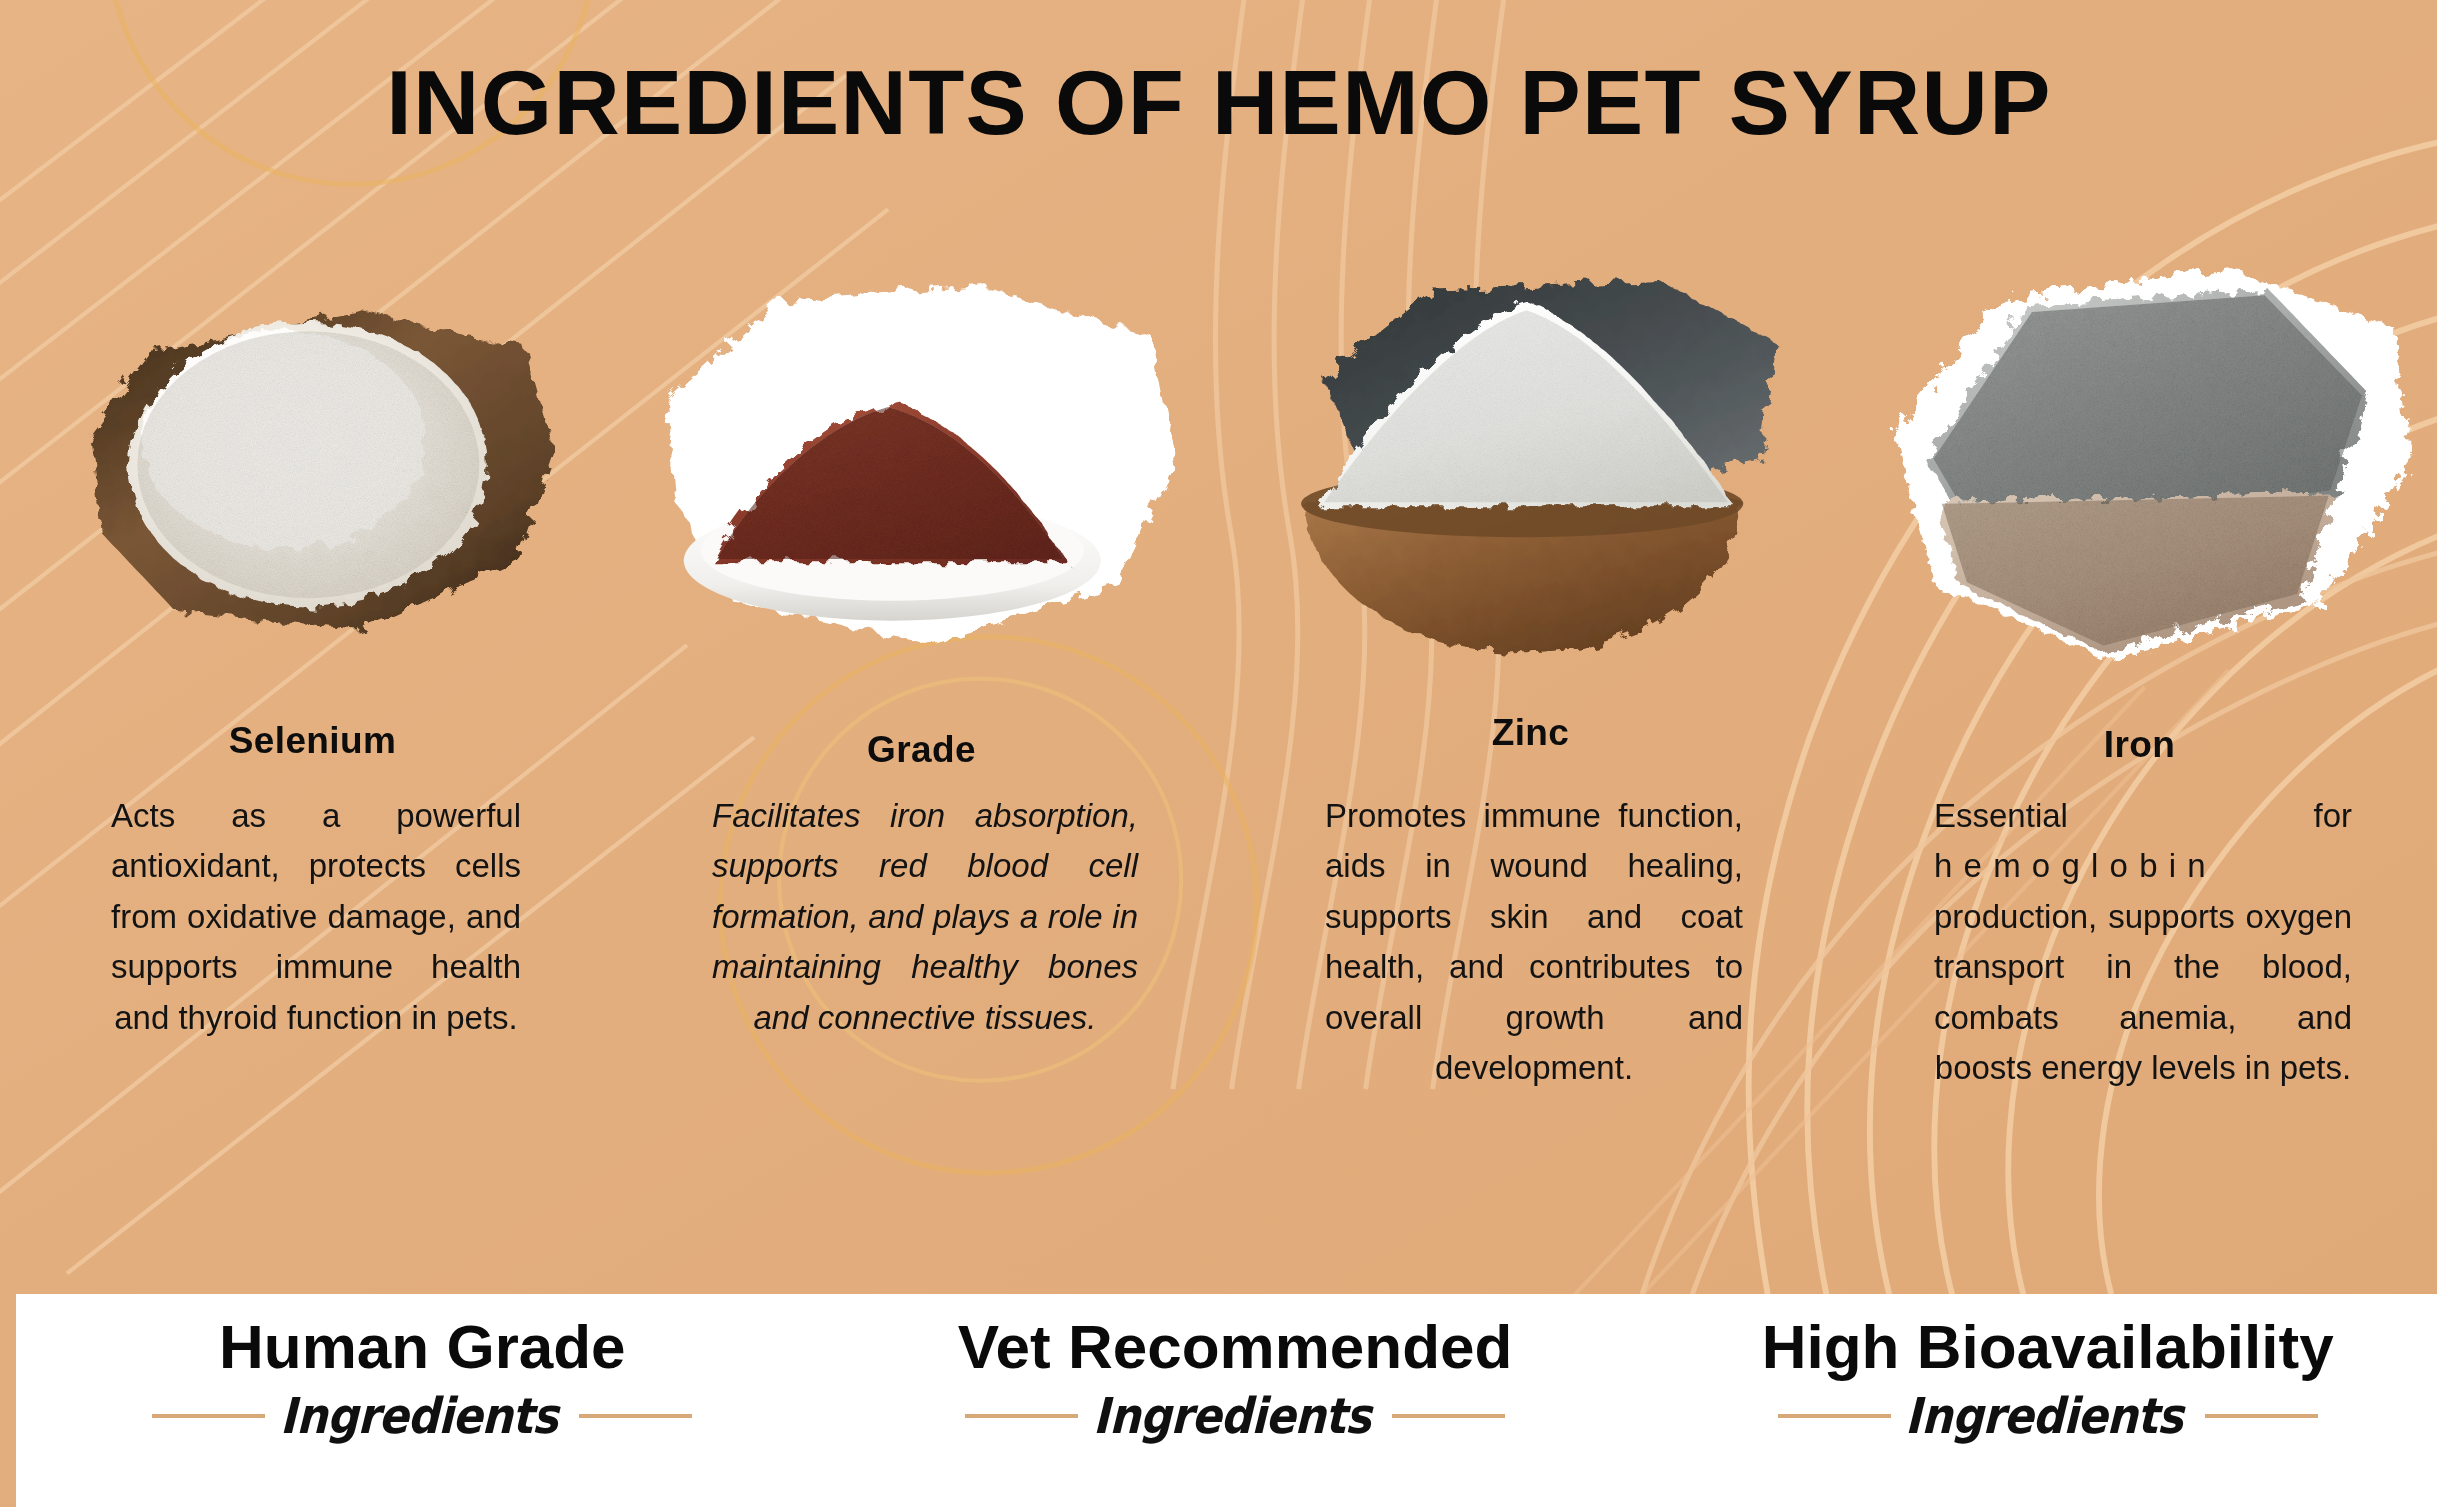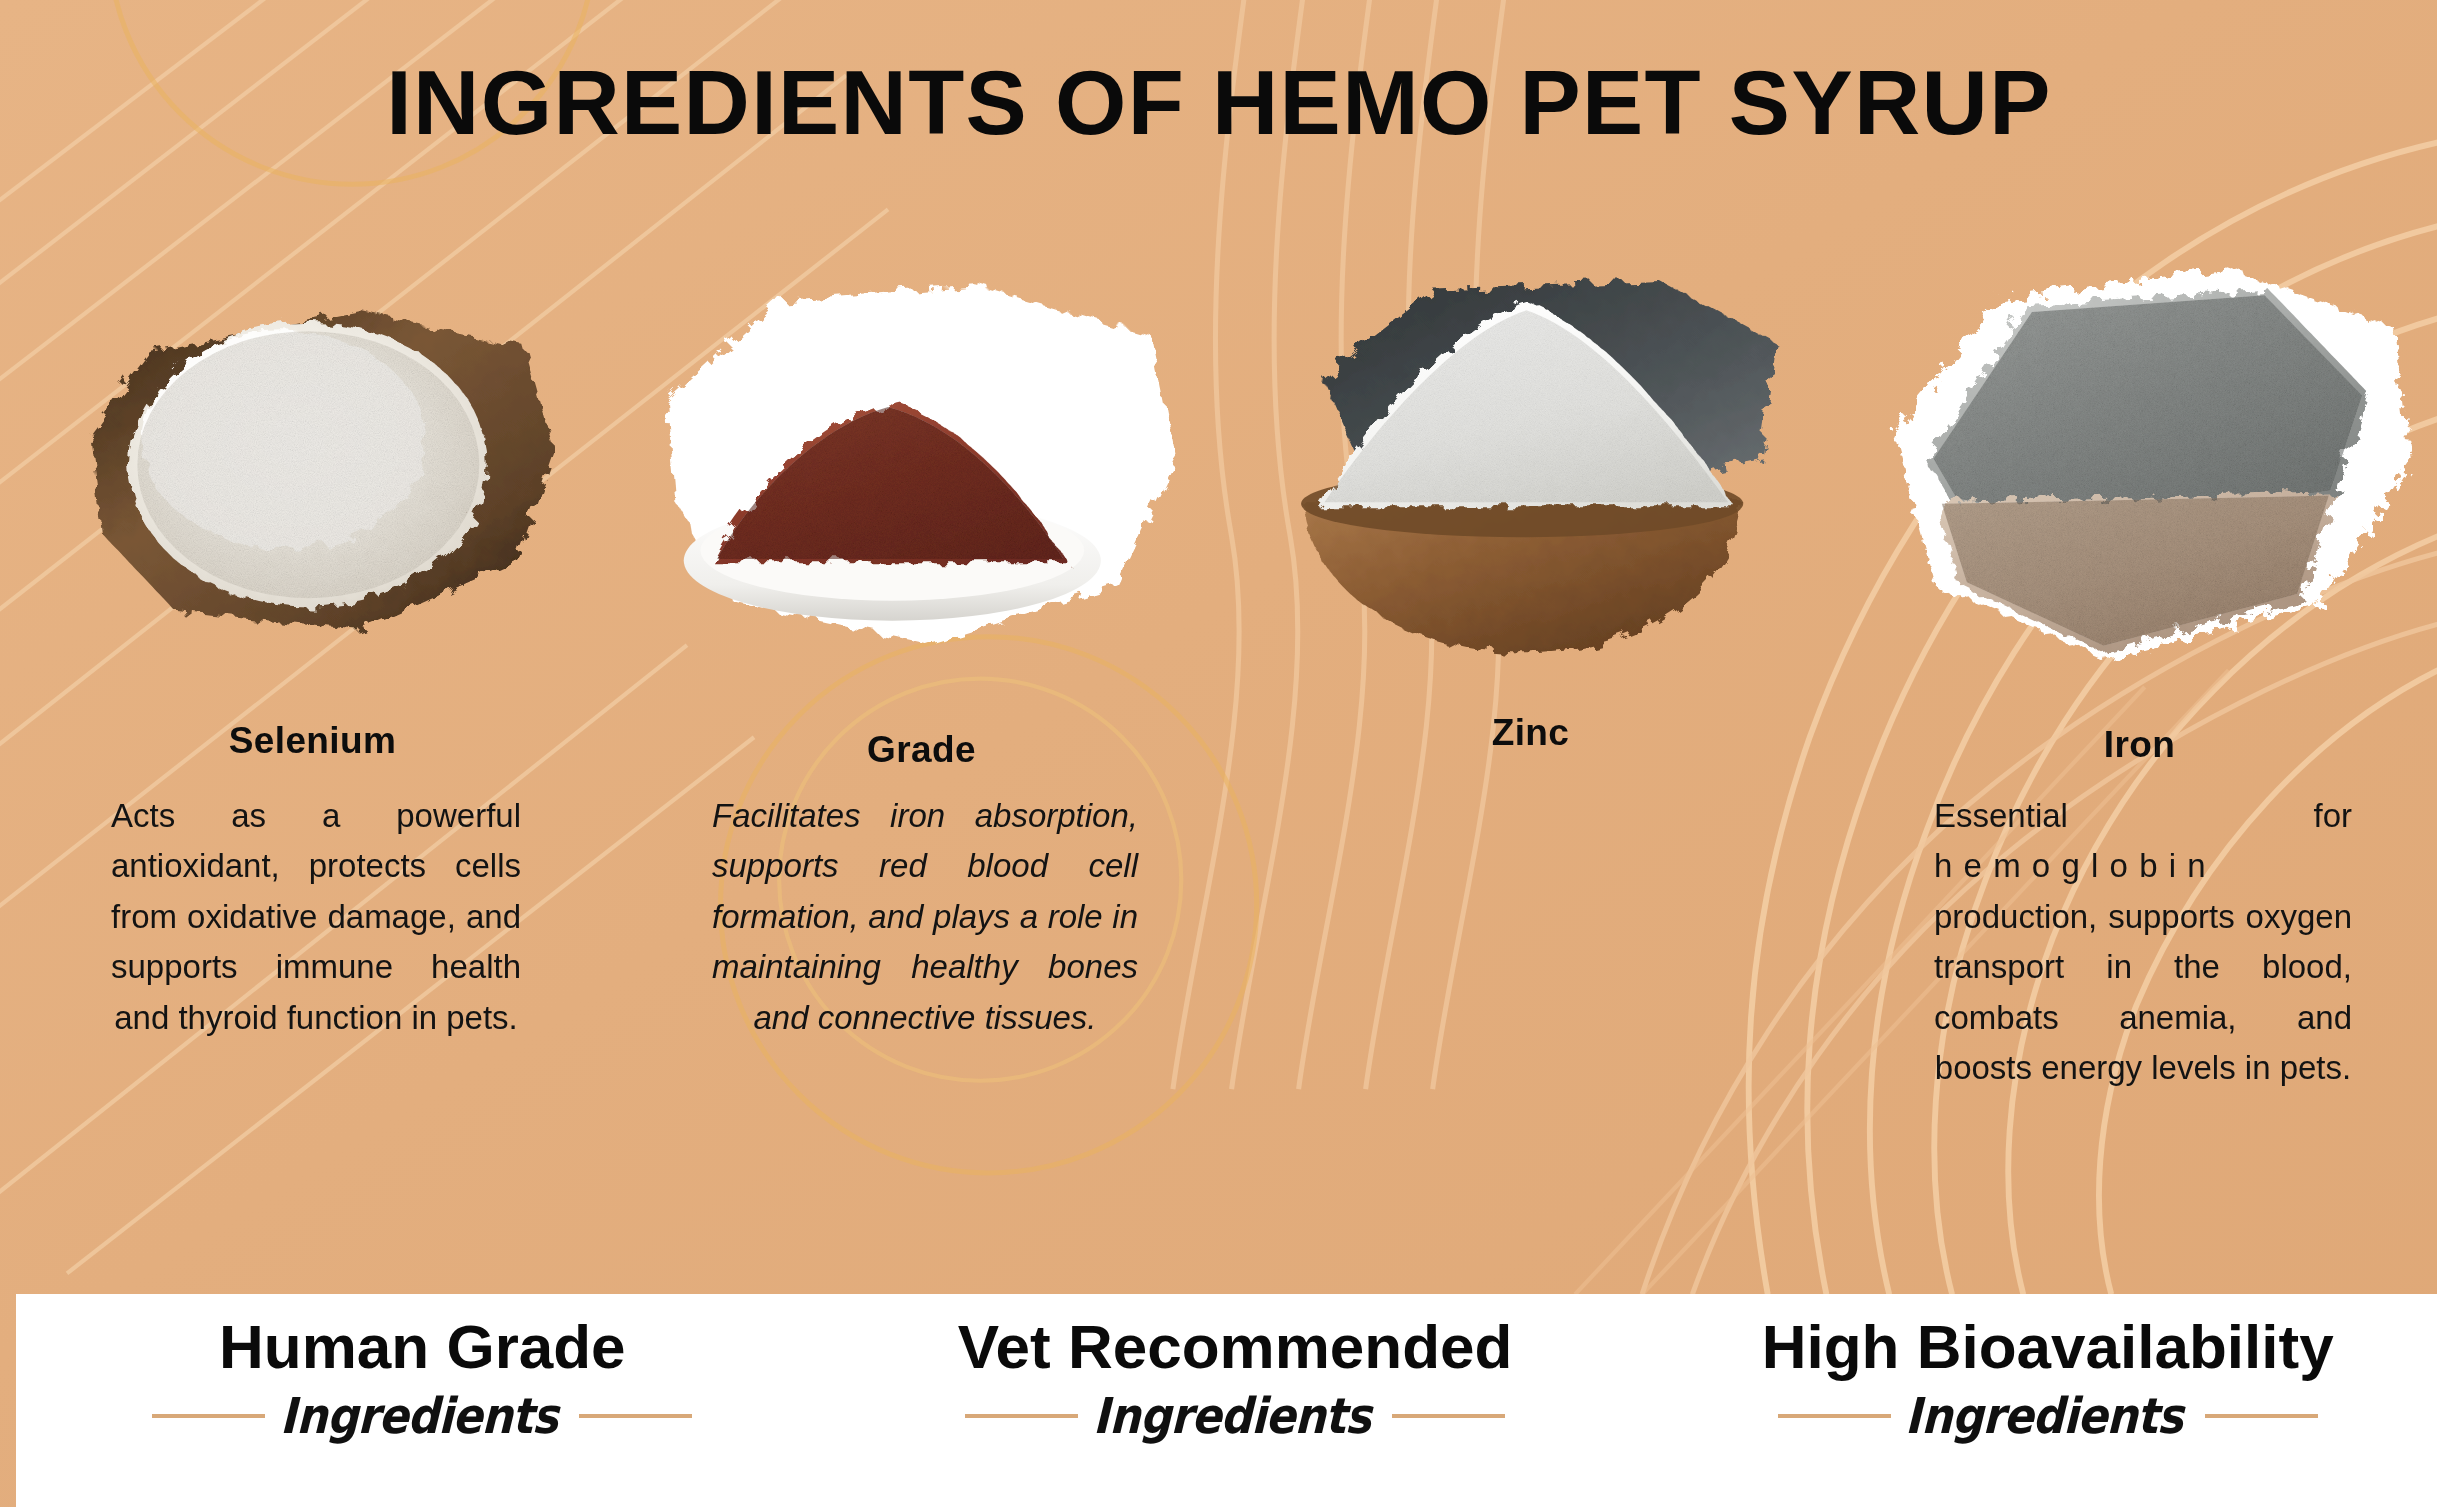--- a/index.html
+++ b/index.html
@@ -340,20 +340,21 @@
 
           <g filter="url(#zn-rough)">
             <path d="M110 305 C160 225, 265 90, 360 60 C460 95, 560 230, 610 305 Z" fill="url(#zn-pow)"></path>
           </g>
           <g filter="url(#zn-grain)" opacity="0.28">
             <path d="M118 300 C165 230, 268 100, 360 70 C455 102, 552 232, 602 300 Z" fill="#b8b8b2"></path>
           </g>
         </svg>
       </div>
       <div class="ing-name">Zinc</div>
+      <div class="ing-desc">Promotes immune function, aids in wound healing, supports skin and coat health, and contributes to overall growth and development.</div>
     </div>
 
     <div class="card c3">
       <div class="art">
         <svg viewBox="0 0 730 530">
           <defs>
             <linearGradient id="fe-grey" x1="0.1" y1="0" x2="0.9" y2="1">
               <stop offset="0%" stop-color="#cfd1cf"></stop>
               <stop offset="45%" stop-color="#a5a8a6"></stop>
               <stop offset="100%" stop-color="#787c7a"></stop>

